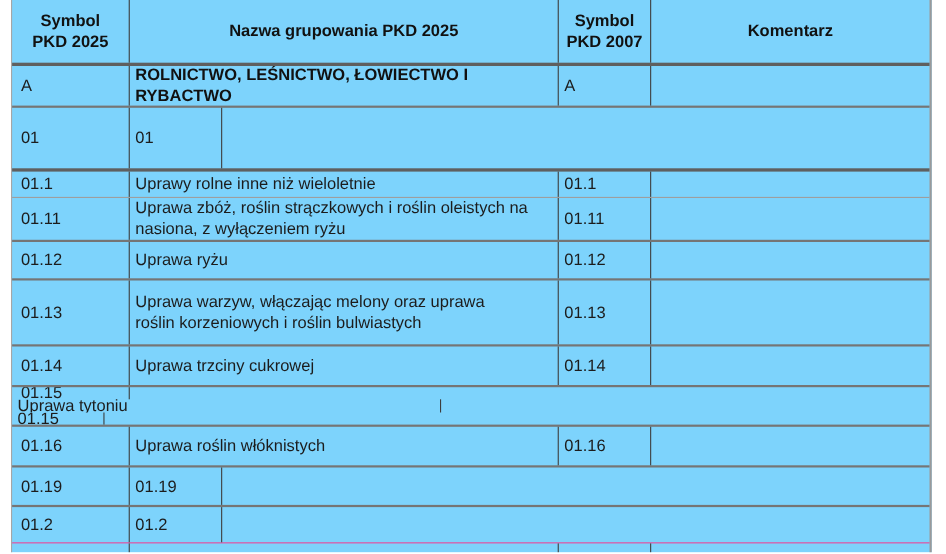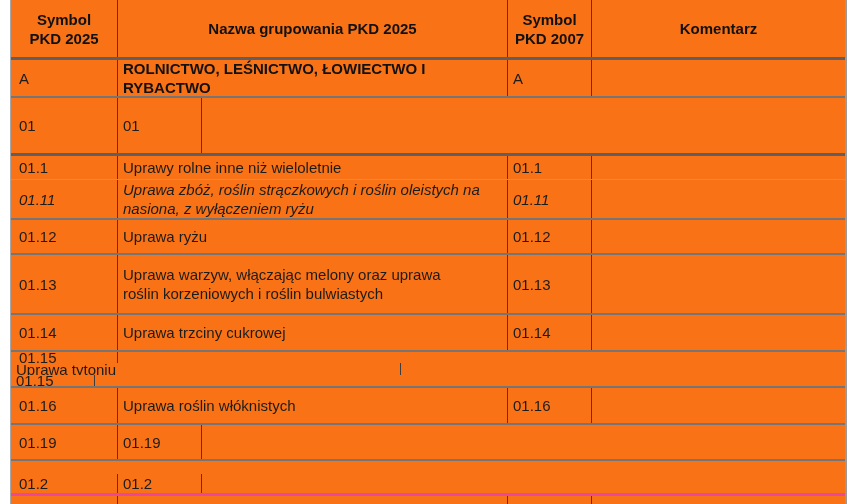--- a/index.html
+++ b/index.html
@@ -10,21 +10,21 @@
     font-family: "Liberation Sans", "DejaVu Sans", sans-serif;
     color: #1c1c1c;
   }
   .table {
     position: absolute;
     left: 10px; top: 0;
     width: 837px;
     box-sizing: border-box;
     border-left: 1px solid #a6a6a6;
     border-right: 2px solid #9a9a9a;
-    background: #f97316;
+    background: #7dd3fc;
   }
   .row {
     display: flex;
     align-items: stretch;
     border-bottom: 2px solid #757575;
     font-size: 15px;
     line-height: 19px;
   }
   .cell {
     box-sizing: border-box;
@@ -37,28 +37,28 @@
   .c2 { width: 390px; padding-left: 5px;  border-right: 1px solid #3d3d3d; }
   .c3 { width: 84px;  padding-left: 5px;  border-right: 1px solid #3d3d3d; }
   .c4 { flex: 1; padding-left: 5px; }
   
   .r-header { height: 57px; border-bottom: 3px solid #5f5f5f; font-weight: bold; color: #111; }
   .r-header .cell { justify-content: center; text-align: center; padding-left: 0; }
   
   .r-a      { height: 36px; }
   .r-01     { height: 55px; border-bottom: 3px solid #5f5f5f; }
   .r-01-1   { height: 23px; border-bottom: 1px solid #9e9e9e; }
-  .r-01-11  { height: 38px; font-style: italic; }
+  .r-01-11  { height: 38px; }
   .r-01-12  { height: 33px; }
   .r-01-13  { height: 58px; }
   .r-01-14  { height: 35px; }
   .r-01-15  { height: 34px; flex-direction: column; }
   .r-01-16  { height: 35px; }
   .r-01-19  { height: 34px; text-align: center; }
-  .r-01-2   { height: 32px; border-bottom: 3px solid #ec4899; align-items: flex-end; }
+  .r-01-2   { height: 32px; border-bottom: 1px solid #ec4899; }
   .r-partial{ height: 8px;  border-bottom: none; }
   .section .c2 { font-weight: bold; color: #111; }
 </style>
 </head>
 <body>
 
 <div class="table">
 
   <div class="row r-header">
     <div class="cell c1">Symbol

